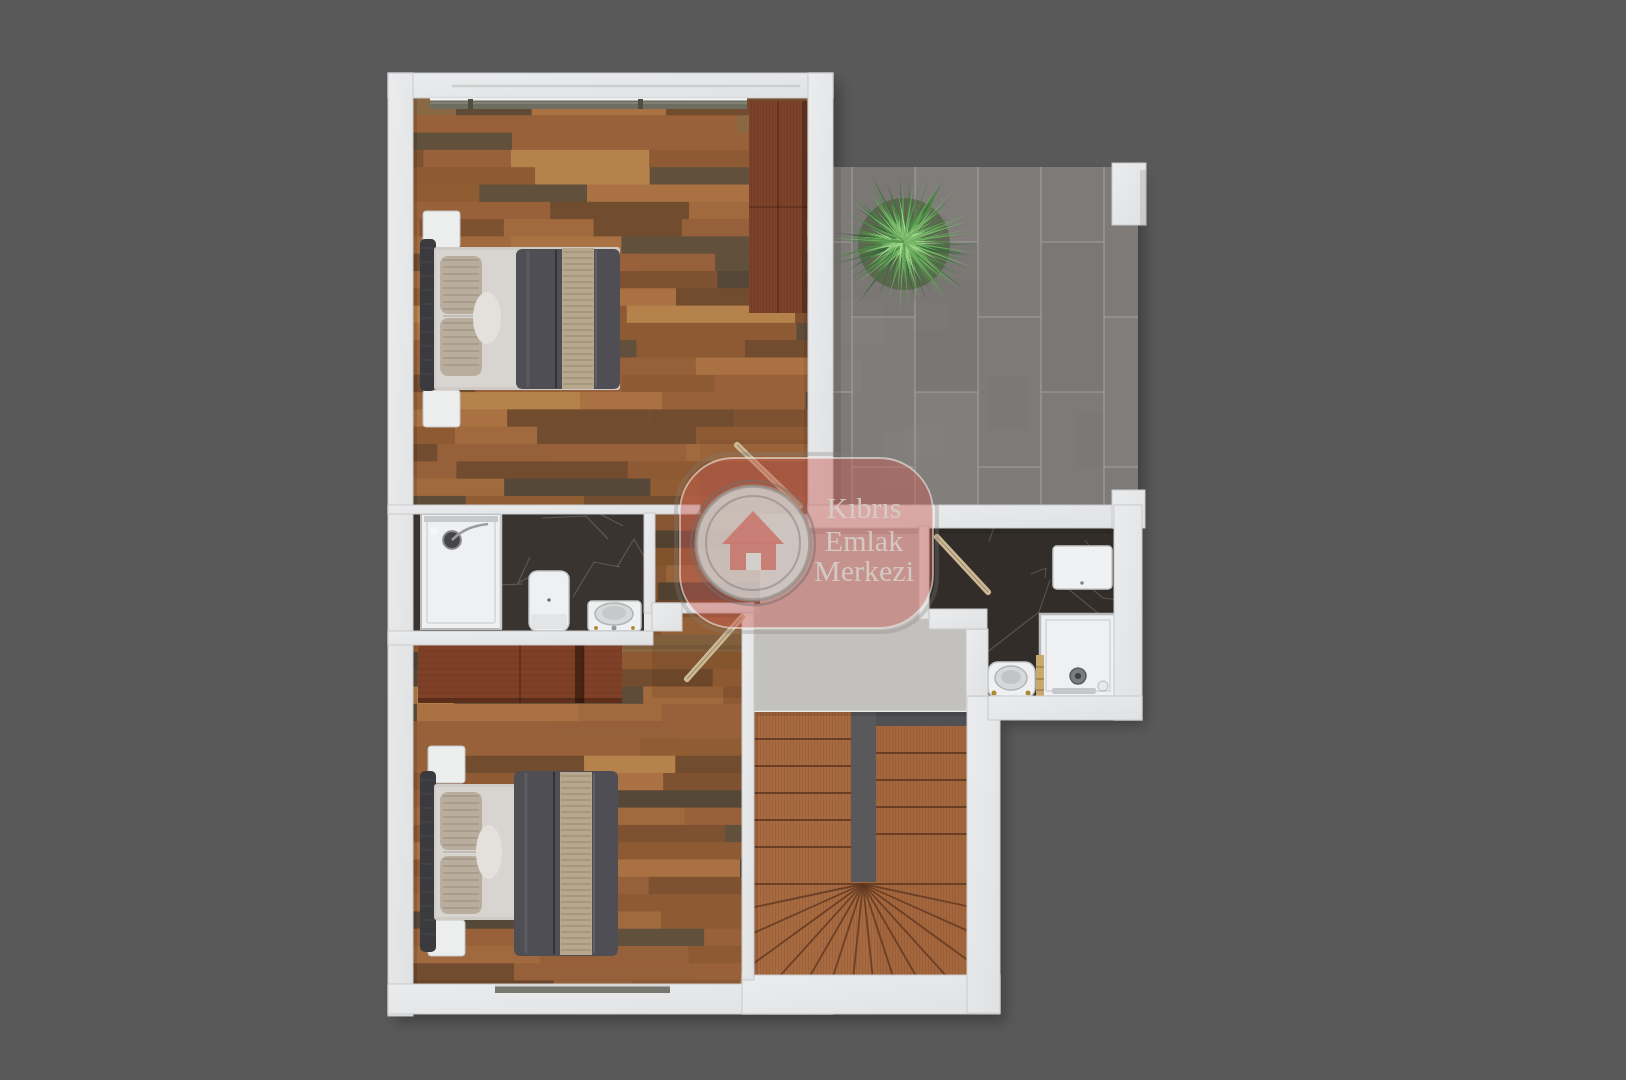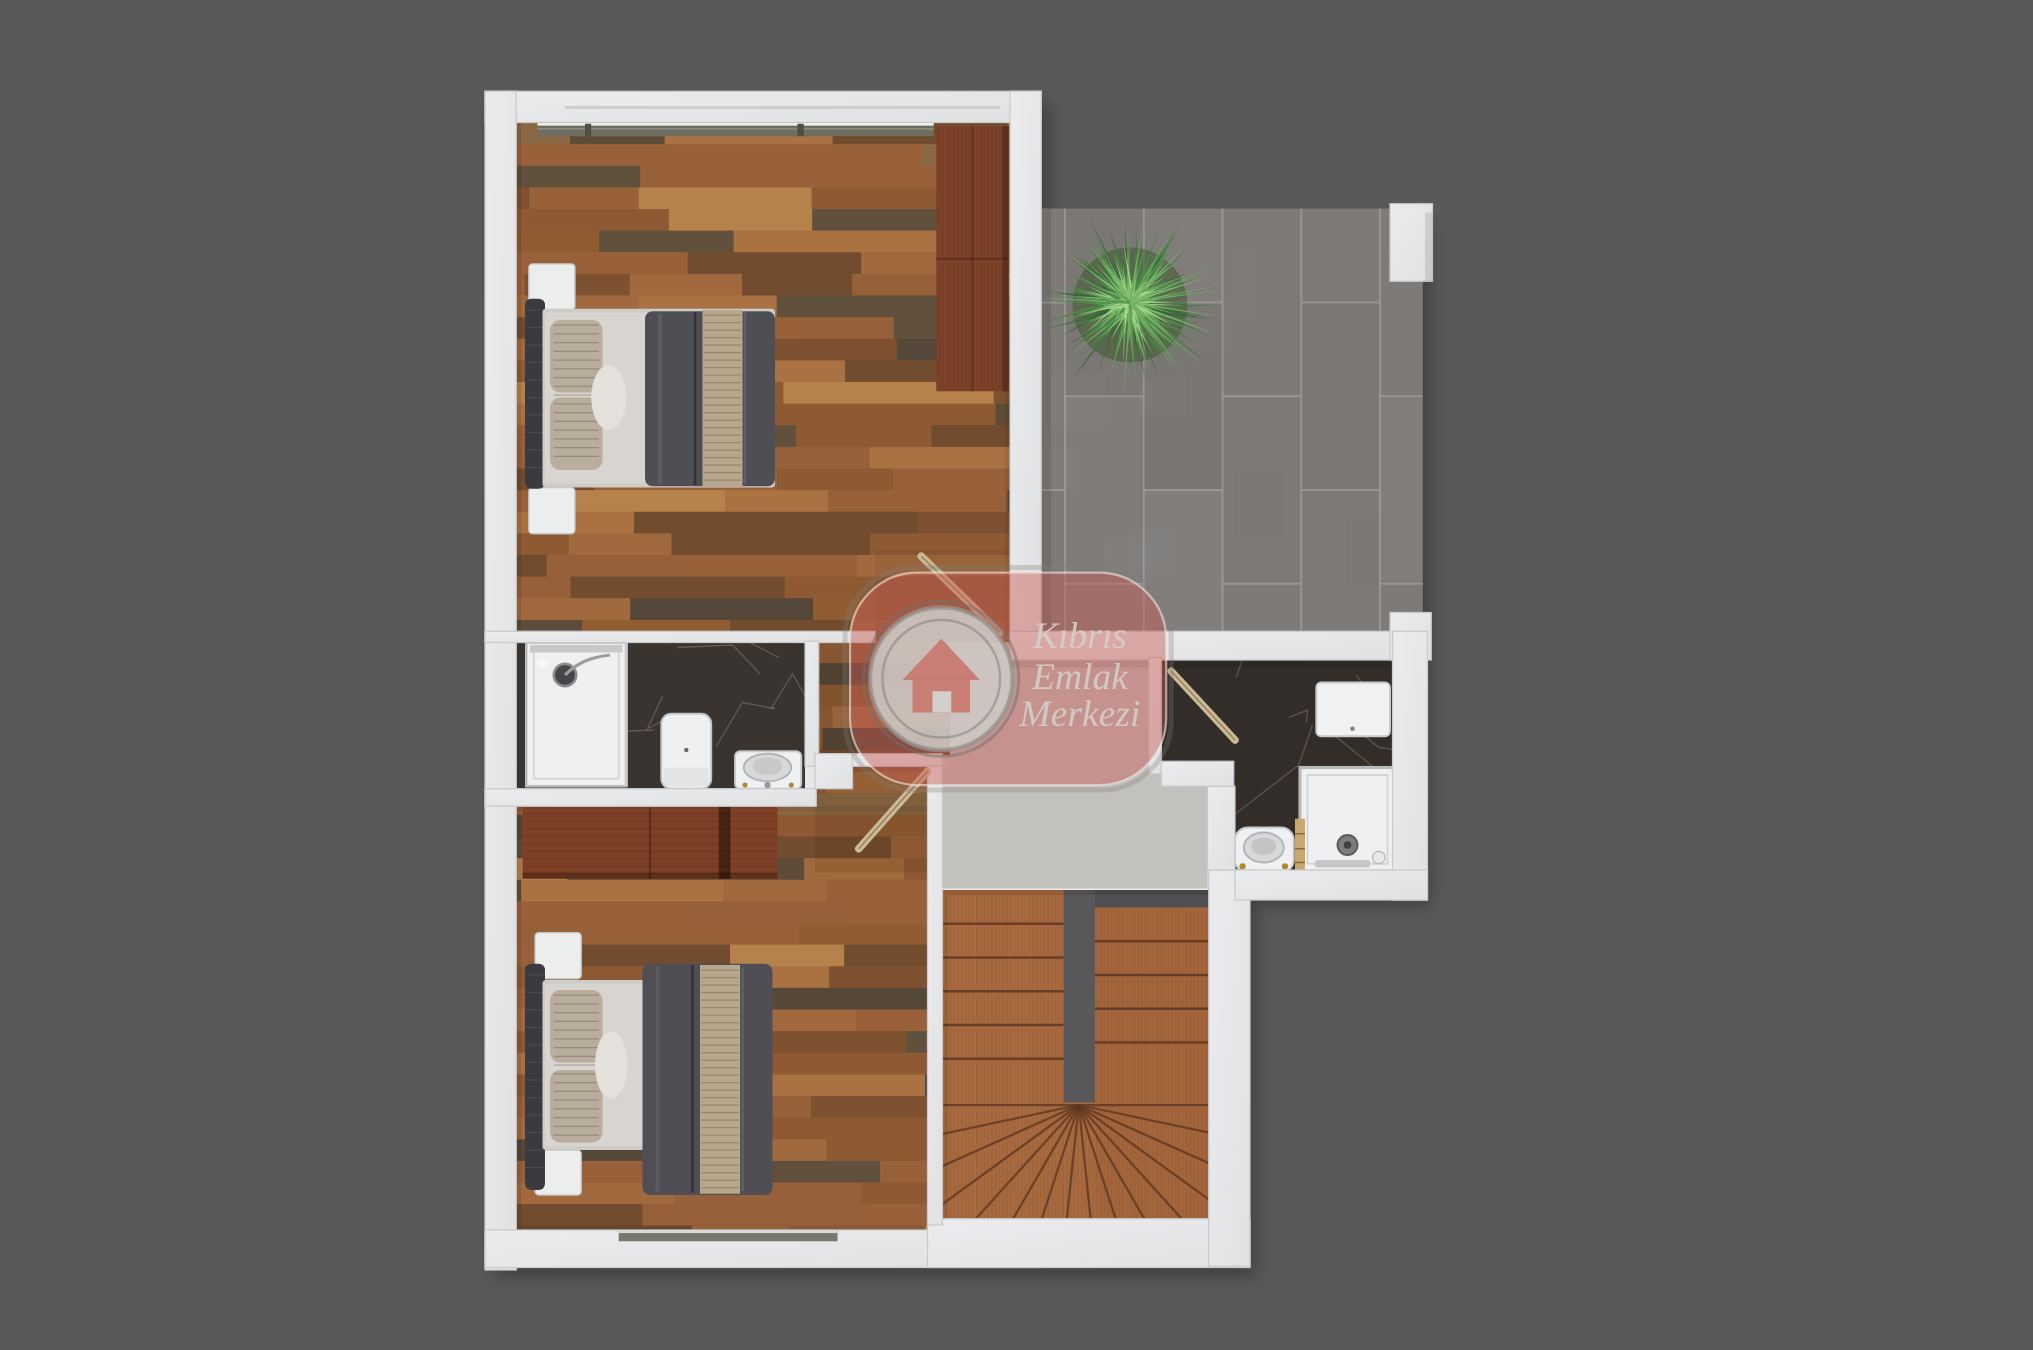--- a/index.html
+++ b/index.html
@@ -1,14 +1,14 @@
 <!DOCTYPE html>
 <html><head><meta charset="utf-8"><title>plan</title><style>
 html,body{margin:0;padding:0;background:#595959;overflow:hidden;}
-#scene{position:relative;width:1626px;height:1080px;background:#595959;font-family:"Liberation Sans",sans-serif;font-style:italic;}
+#scene{position:relative;width:1626px;height:1080px;background:#595959;font-family:"Liberation Sans",sans-serif;}
 </style></head><body>
 <div id="scene">
 <svg width="1626" height="1080" viewBox="0 0 1626 1080">
 <defs>
 <linearGradient id="wallg" x1="0" y1="0" x2="1" y2="1">
  <stop offset="0" stop-color="#ebeced"></stop>
           <stop offset="1" stop-color="#e0e1e3"></stop>
 </linearGradient>
 <pattern id="sgrain" width="3" height="9" patternUnits="userSpaceOnUse">
  <rect width="3" height="9" fill="none"></rect>

